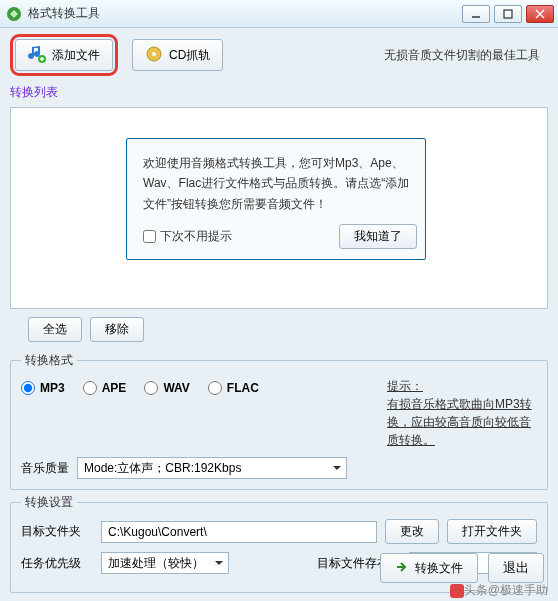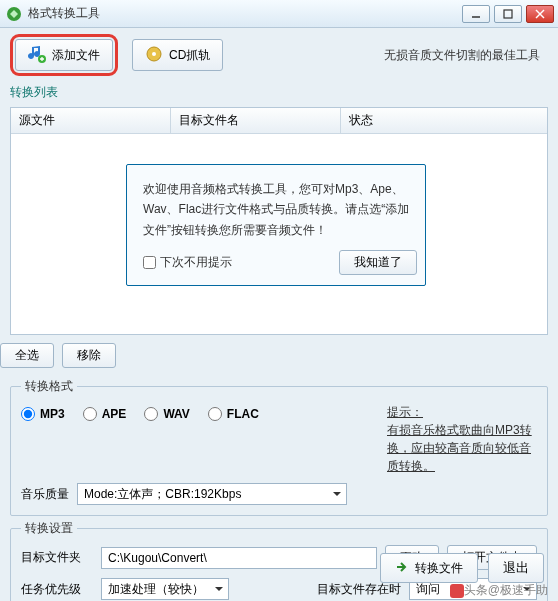--- a/index.html
+++ b/index.html
@@ -12,33 +12,33 @@
 .winbtn { width: 28px; height: 18px; border: 1px solid #8aa5bb; background: linear-gradient(#fdfefe,#e3edf5); display: flex; align-items: center; justify-content: center; border-radius: 2px; cursor: pointer; }
 .winbtn.close { background: linear-gradient(#f08080,#d43b2b); border-color: #a03024; color:#fff; }
 .winbtn svg { width: 10px; height: 10px; }
 
 .toolbar { padding: 6px 10px; display: flex; align-items: center; gap: 14px; }
 .redbox { border: 3px solid #e23b33; padding: 2px; border-radius: 9px; }
 .tbtn { height: 32px; padding: 0 12px; background: linear-gradient(#fdfefe,#e8eff5); border:1px solid #9fb5c8; border-radius: 3px; display:flex; align-items:center; gap:6px; cursor:pointer; }
 .spacer { flex:1; }
 .tagline { color:#333; padding-right:8px; }
 
-.section-label { padding: 2px 10px; color:#0f766e; }
+.section-label { padding: 2px 10px; color:#6d28d9; }
 .listhead { margin: 4px 10px 0 10px; border:1px solid #b5c8d8; background:#fff; }
 .listhead .cols { display:flex; background: linear-gradient(#fdfefe,#e8eff5); border-bottom:1px solid #cbd8e3; }
 .listhead .col { padding:4px 8px; border-right:1px solid #cbd8e3; }
 .listbody { height: 200px; background:#fff; position:relative; }
 
 .welcome { position:absolute; left:115px; top:30px; width:300px; border:1px solid #0369a1; background:#f7fbfe; padding:14px 8px 10px 16px; line-height:1.7; color:#333; border-radius:2px; }
 .welcome-footer { display:flex; align-items:center; justify-content:space-between; margin-top:10px; }
 .chk { display:flex; align-items:center; gap:4px; cursor:pointer; }
 .chk input { width:13px; height:13px; }
 .btn { padding: 3px 14px; background: linear-gradient(#fdfefe,#e8eff5); border:1px solid #9fb5c8; border-radius:3px; cursor:pointer;font-family:Liberation Serif, serif; }
 
-.rowbtns { padding: 8px 10px 6px 0; display:flex; gap:8px; }
+.rowbtns { padding: 8px 10px 6px 28px; display:flex; gap:8px; }
 
 fieldset { margin: 4px 10px; border:1px solid #b5c8d8; border-radius:2px; padding: 8px 10px 10px 10px; }
 fieldset legend { padding: 0 4px; color:#333; }
 .fmt-row { display:flex; align-items:flex-start; }
 .radios { display:flex; gap:18px; align-items:center; flex:1; padding-top:4px;}
 .radio { display:flex; align-items:center; gap:5px; cursor:pointer; font-weight:bold; font-size:15px; }
 .radio input { width:14px; height:14px; }
 .hint { width:150px; font-size:11px; color:#333; line-height:1.5;text-decoration:underline; }
 .hint .hl { color:#333; }
 .qrow { display:flex; align-items:center; gap:8px; margin-top:8px; }
@@ -101,25 +101,20 @@
           <circle cx="9" cy="9" r="2" fill="#fff"></circle>
         </svg></span>
     <span>CD抓轨</span>
   </div>
   <div class="spacer"></div>
   <div class="tagline">无损音质文件切割的最佳工具</div>
 </div>
 
 <div class="section-label">转换列表</div>
 <div class="listhead">
-  <div class="cols">
-    <div class="col" style="width:160px">源文件</div>
-    <div class="col" style="width:170px">目标文件名</div>
-    <div class="col" style="flex:1;border-right:none">状态</div>
-  </div>
   <div class="listbody">
     <div class="welcome">
       <div>欢迎使用音频格式转换工具，您可对Mp3、Ape、Wav、Flac进行文件格式与品质转换。请点选“添加文件”按钮转换您所需要音频文件！</div>
       <div class="welcome-footer">
         <label class="chk">
           <input type="checkbox" style="">
           <span>下次不用提示</span>
         </label>
         <button class="btn">我知道了</button>
       </div>

